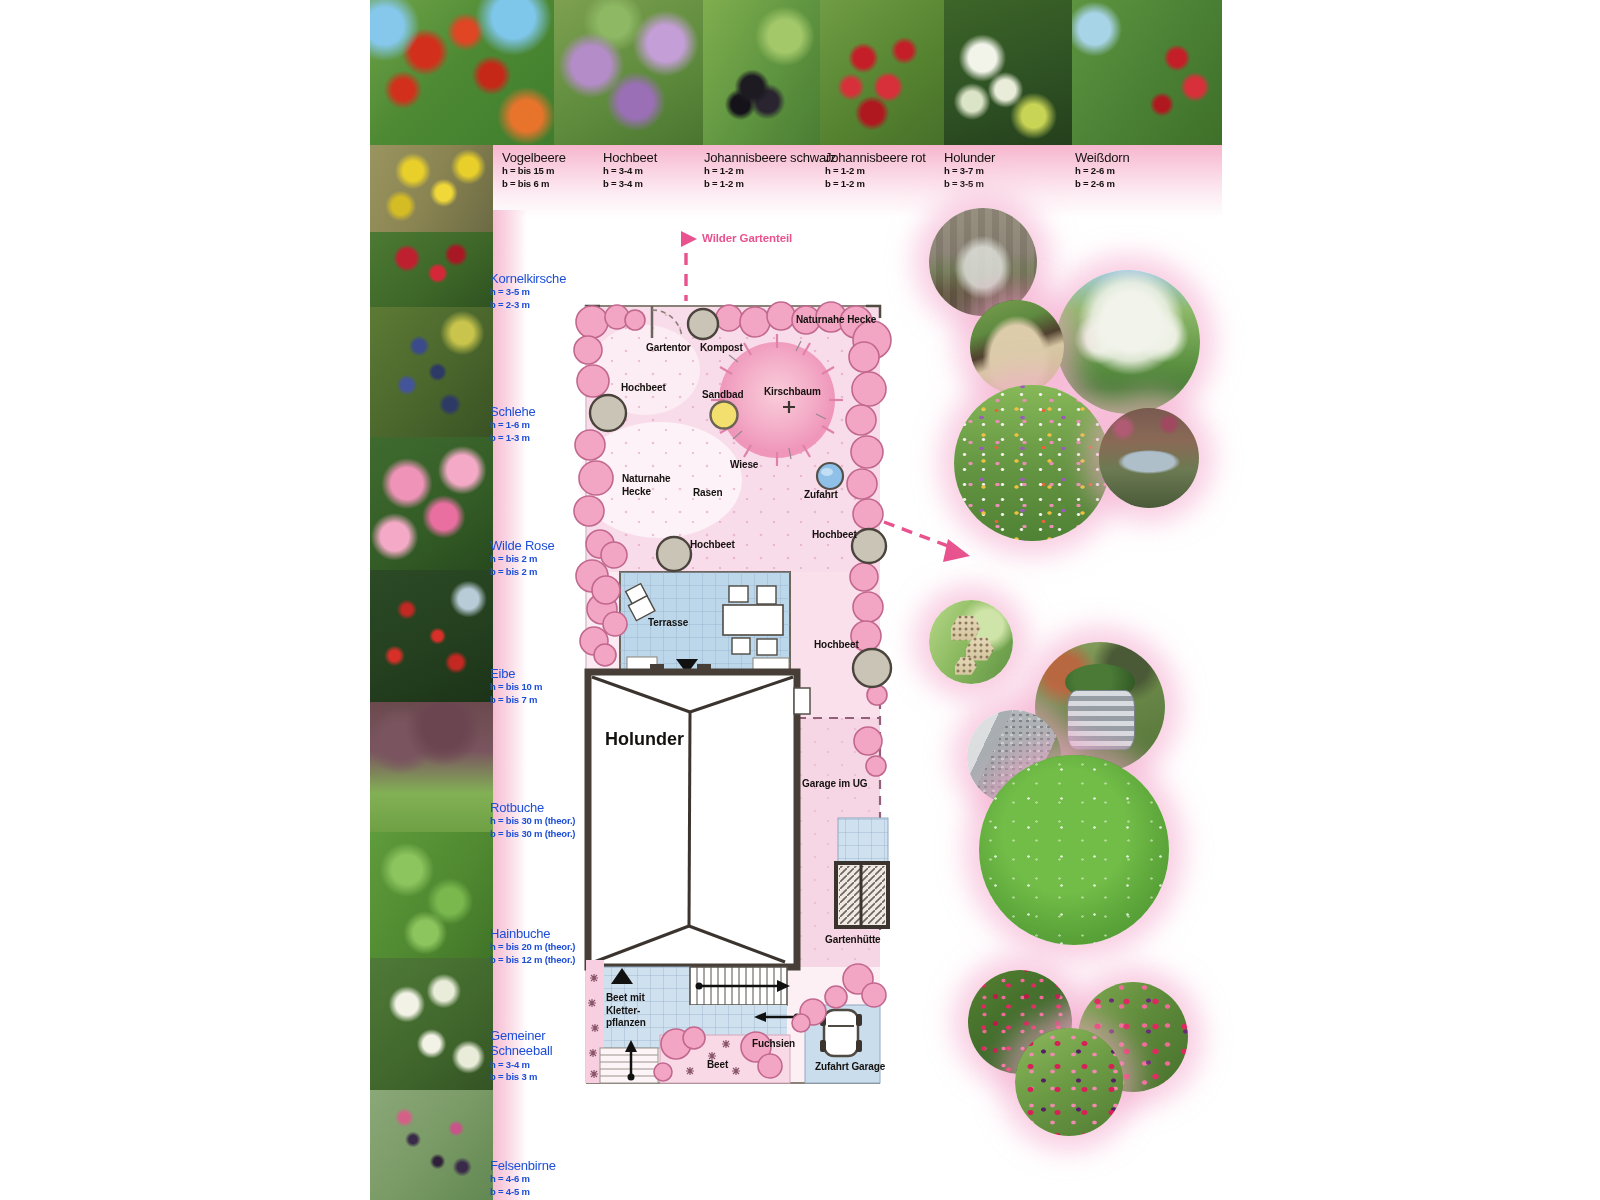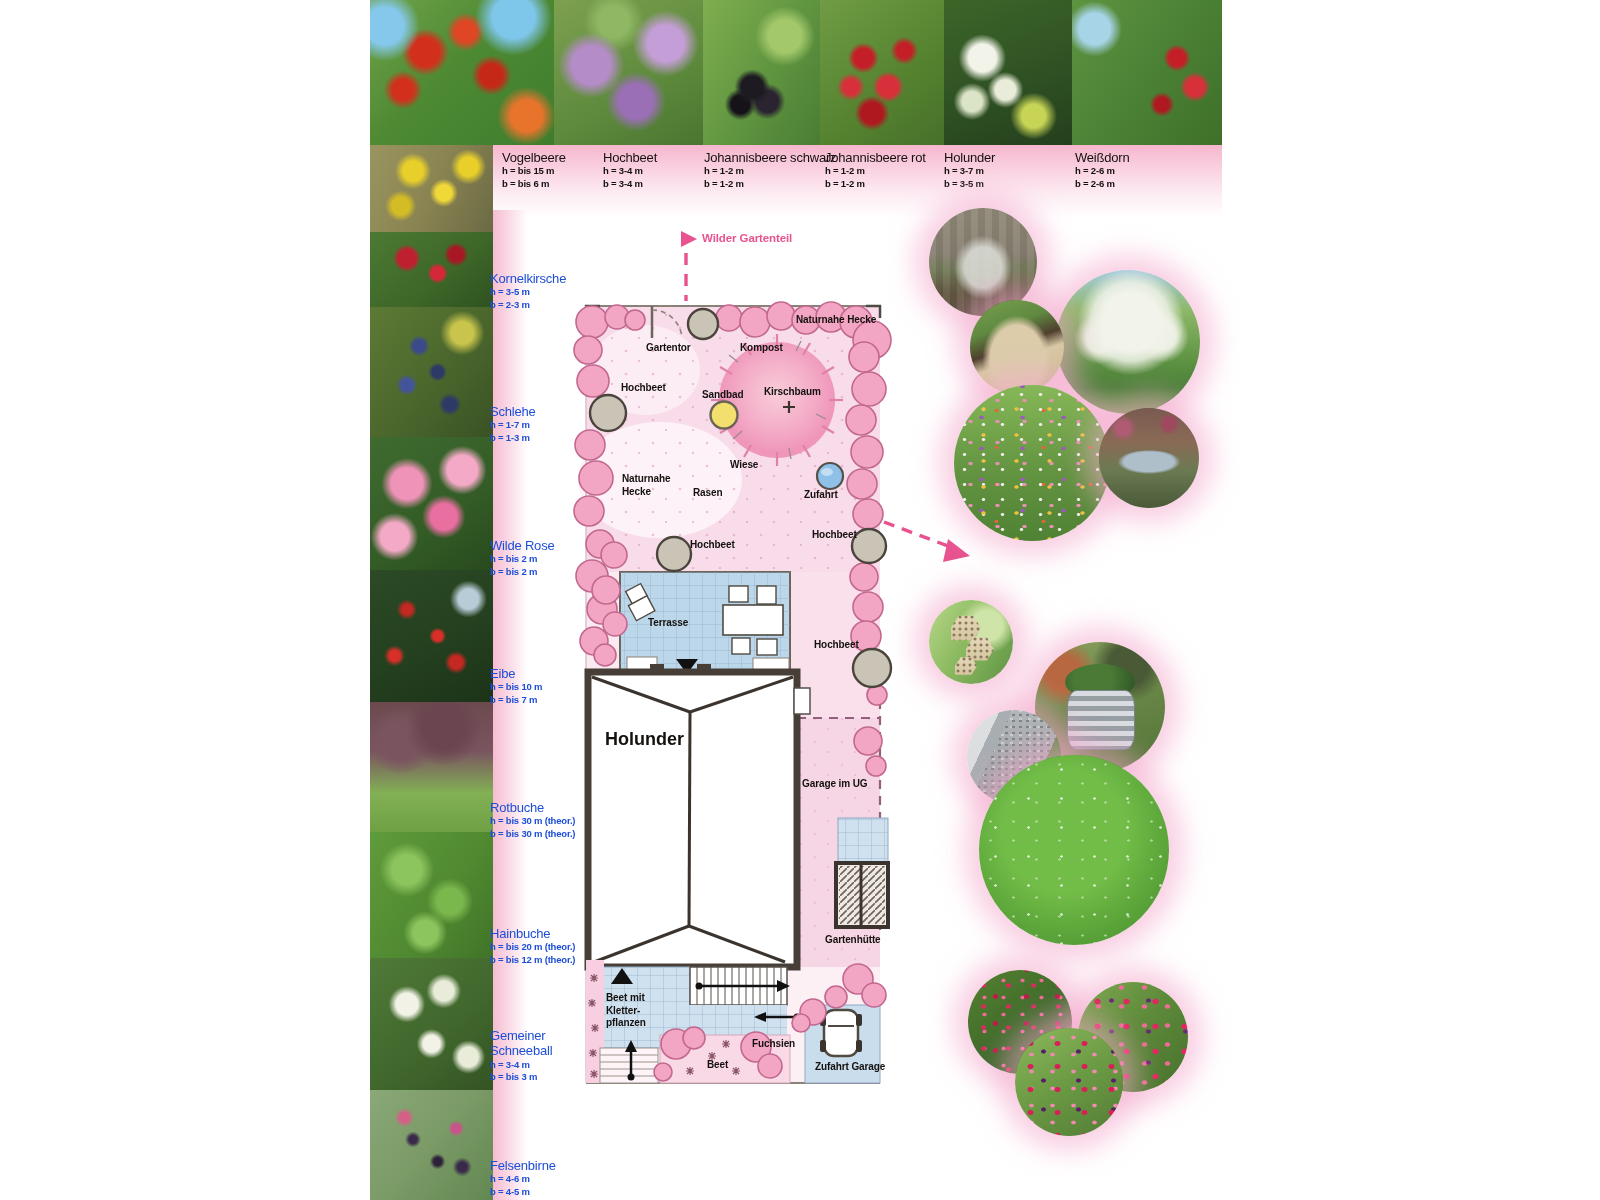--- a/index.html
+++ b/index.html
@@ -250,21 +250,21 @@
 <div class="photo ph-schneeball" style="left:370px;top:958px;width:123px;height:132px;"></div>
 <div class="photo ph-felsenbirne" style="left:370px;top:1090px;width:123px;height:110px;"></div>
 
 <div class="leftlabel" style="top:271px;">
   <div class="lbl-name">Kornelkirsche</div>
   <div class="lbl-dim">h = 3-5 m</div>
   <div class="lbl-dim">b = 2-3 m</div>
 </div>
 <div class="leftlabel" style="top:404px;">
   <div class="lbl-name">Schlehe</div>
-  <div class="lbl-dim">h = 1-7 m</div>
+  <div class="lbl-dim">h = 1-6 m</div>
   <div class="lbl-dim">b = 1-3 m</div>
 </div>
 <div class="leftlabel" style="top:538px;">
   <div class="lbl-name">Wilde Rose</div>
   <div class="lbl-dim">h = bis 2 m</div>
   <div class="lbl-dim">b = bis 2 m</div>
 </div>
 <div class="leftlabel" style="top:666px;">
   <div class="lbl-name">Eibe</div>
   <div class="lbl-dim">h = bis 10 m</div>
@@ -526,21 +526,21 @@
     <line x1="686" y1="253" x2="686" y2="301" stroke="#e8538f" stroke-width="3.4" stroke-dasharray="12 9"></line>
   </g>
   <g>
     <line x1="884" y1="522" x2="948" y2="546" stroke="#e8538f" stroke-width="3.4" stroke-dasharray="11 8"></line>
     <polygon points="948,539 970,556 943,562" fill="#e8538f"></polygon>
   </g>
 </svg>
 
 <div class="plabel plabel-pink" style="left:702px;top:231px;">Wilder Gartenteil</div>
 <div class="plabel" style="left:646px;top:342px;text-align:center;">Gartentor</div>
-<div class="plabel" style="left:700px;top:342px;margin-left:40px;">Kompost</div>
+<div class="plabel" style="left:700px;top:342px;">Kompost</div>
 <div class="plabel" style="left:796px;top:314px;">Naturnahe Hecke</div>
 <div class="plabel" style="left:621px;top:382px;">Hochbeet</div>
 <div class="plabel" style="left:702px;top:389px;">Sandbad</div>
 <div class="plabel" style="left:764px;top:386px;">Kirschbaum</div>
 <div class="plabel" style="left:730px;top:459px;">Wiese</div>
 <div class="plabel" style="left:693px;top:487px;">Rasen</div>
 <div class="plabel" style="left:804px;top:489px;">Zufahrt</div>
 <div class="plabel" style="left:622px;top:473px;">Naturnahe
 Hecke</div>
 <div class="plabel" style="left:690px;top:539px;">Hochbeet</div>

